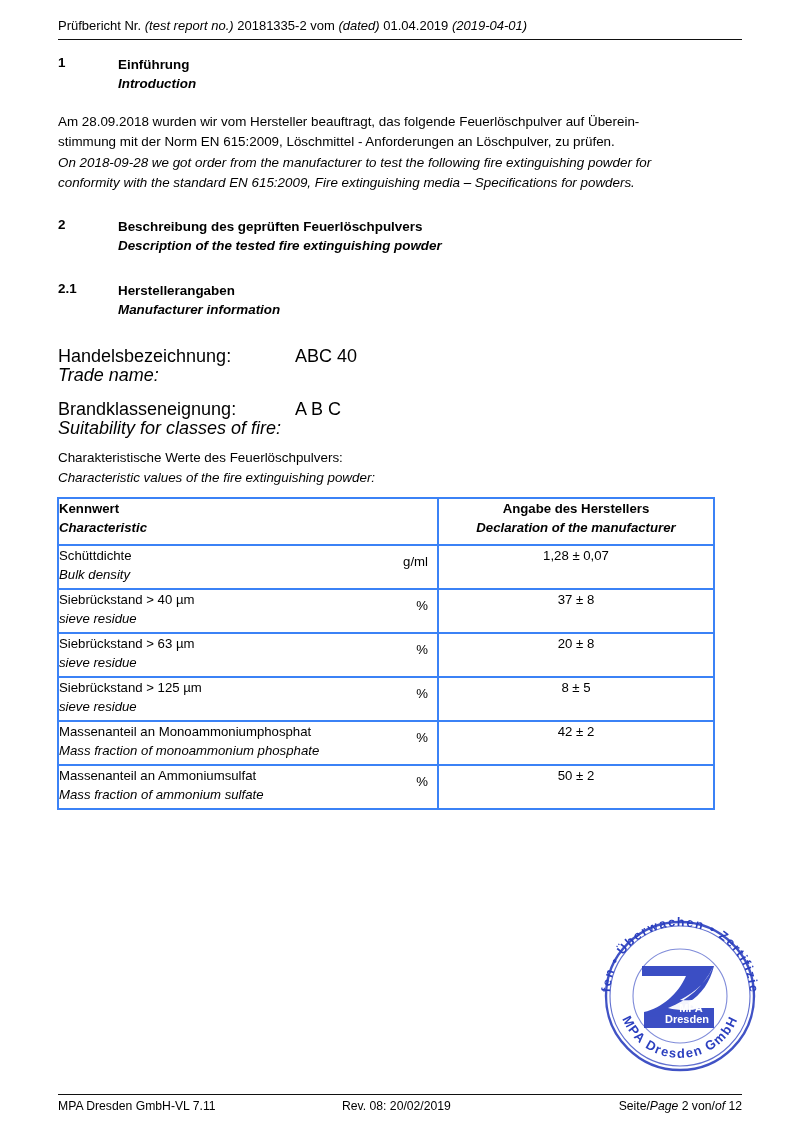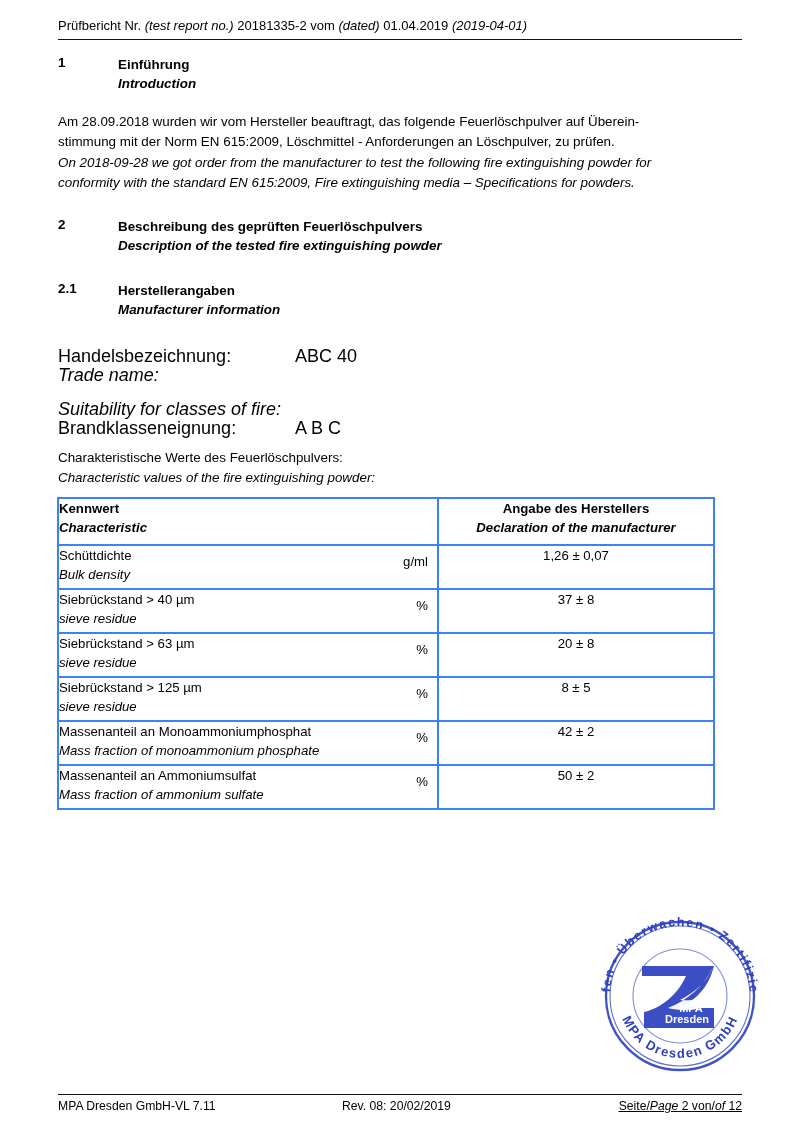--- a/index.html
+++ b/index.html
@@ -180,21 +180,21 @@
   .doc-footer {
     position: absolute;
     left: 58px;
     top: 1099px;
     width: 684px;
     font-size: 12.2px;
     white-space: nowrap;
   }
   .f-left   { position: absolute; left: 0; top: 0; }
   .f-center { position: absolute; left: 284px; top: 0; }
-  .f-right  { position: absolute; right: 0; top: 0; text-decoration: underline; }
+  .f-right  { position: absolute; right: 0; top: 0; }
   .doc-footer .it { font-style: italic; }
 </style>
 </head>
 <body>
 
 <div class="page">
 
   <div class="doc-header">
     <span>Prüfbericht Nr.</span>
     <span class="it">(test report no.)</span>
@@ -242,25 +242,25 @@
       <span class="field-label-de">Handelsbezeichnung:</span>
       <span class="field-value">ABC 40</span>
     </div>
     <div class="field-row">
       <span class="field-label-en">Trade name:</span>
     </div>
   </div>
 
   <div class="field" style="top:396px;">
     <div class="field-row">
-      <span class="field-label-en">Suitability for classes of fire:</span>
-    </div>
-    <div class="field-row">
       <span class="field-label-de">Brandklasseneignung:</span>
       <span class="field-value">A B C</span>
+    </div>
+    <div class="field-row">
+      <span class="field-label-en">Suitability for classes of fire:</span>
     </div>
   </div>
 
   <div class="caption" style="top:448px;">
     <span class="de">Charakteristische Werte des Feuerlöschpulvers:</span>
     <span class="en">Characteristic values of the fire extinguishing powder:</span>
   </div>
 
   <table class="ch-table">
     <colgroup>
@@ -279,21 +279,21 @@
         </th>
       </tr>
     </thead>
     <tbody>
       <tr>
         <td class="name-cell">
           <span class="n-de">Schüttdichte</span>
           <span class="n-en">Bulk density</span>
           <span class="unit">g/ml</span>
         </td>
-        <td class="val-cell">1,26 ± 0,07</td>
+        <td class="val-cell">1,28 ± 0,07</td>
       </tr>
       <tr>
         <td class="name-cell">
           <span class="n-de">Siebrückstand &gt; 40 µm</span>
           <span class="n-en">sieve residue</span>
           <span class="unit">%</span>
         </td>
         <td class="val-cell">37 ± 8</td>
       </tr>
       <tr>

